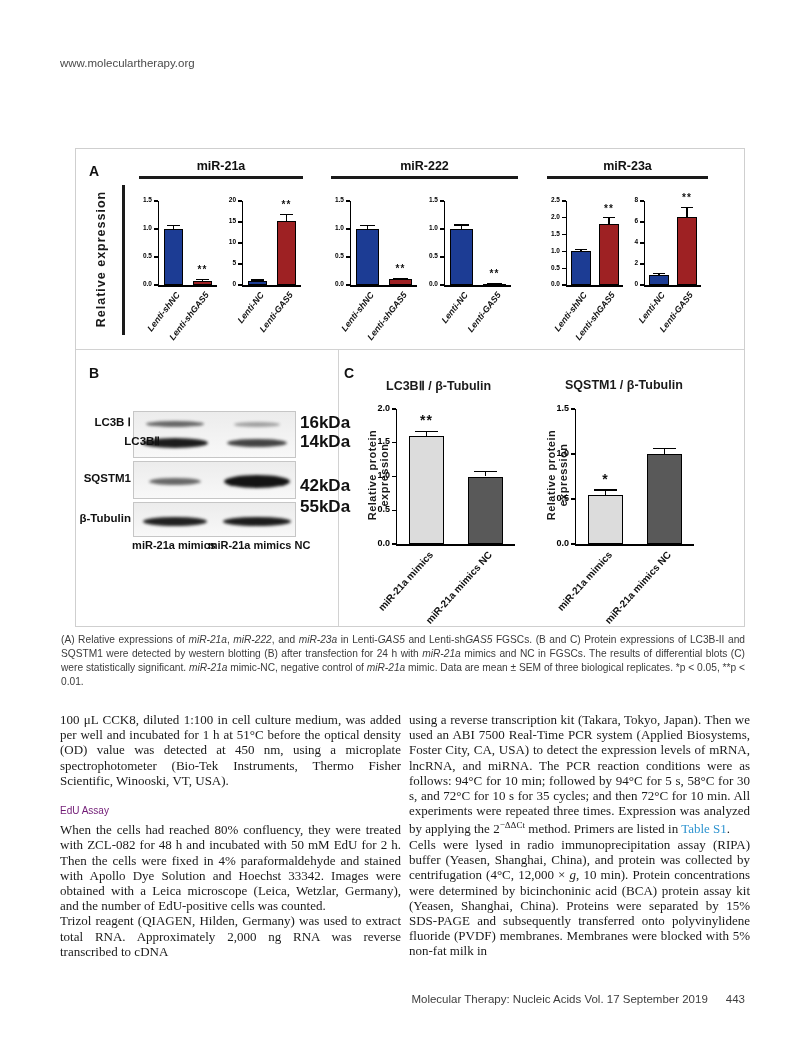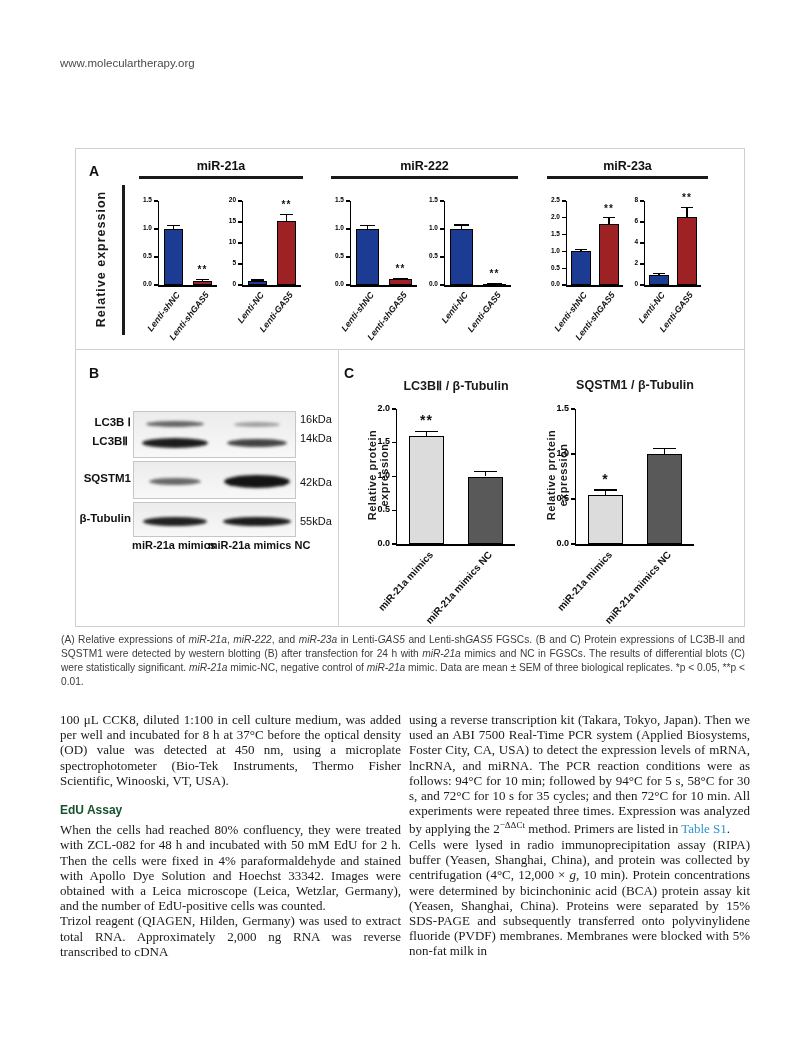--- a/index.html
+++ b/index.html
@@ -24,46 +24,46 @@
   .pa-underline{height:3px;background:#1a1a1a;margin-top:3px;}
   .mini{position:absolute;top:40px;height:160px;}
 
   
   .plot{position:absolute;border-left:1.5px solid #000;border-bottom:2px solid #000;}
   .star{position:absolute;text-align:center;font-weight:bold;letter-spacing:1px;color:#111;}
   .xl{position:absolute;transform-origin:100% 0;text-align:right;white-space:nowrap;font-weight:bold;color:#111;}
 
   
   .cchart{position:absolute;top:215px;width:180px;height:260px;}
-  .c-title{position:absolute;top:14px;left:22px;width:140px;text-align:center;font-weight:bold;font-size:12.5px;white-space:nowrap;}
+  .c-title{position:absolute;top:14px;left:22px;width:140px;text-align:left;font-weight:bold;font-size:12.5px;white-space:nowrap;}
   .c-ylabel{position:absolute;left:-59px;top:104px;width:135px;height:14px;transform:rotate(-90deg);
             text-align:center;font-weight:bold;font-size:11px;letter-spacing:0.5px;}
 
   
   .blot-box{position:absolute;left:57px;width:163px;background:linear-gradient(180deg,#ececec,#f8f8f8);
             border:1px solid #c6c6c6;box-sizing:border-box;}
   .band{position:absolute;background:#141414;border-radius:50%;filter:blur(1.5px);}
   .wb-label{position:absolute;font-weight:bold;font-size:11.5px;white-space:nowrap;color:#111;}
-  .kda{position:absolute;left:224px;font-weight:normal;font-size:11px;color:#111;}
+  .kda{position:absolute;left:224px;font-weight:bold;font-size:17px;color:#111;}
   .lane-label{position:absolute;top:390px;font-weight:bold;font-size:11px;text-align:center;color:#111;}
 
   
   .caption{position:absolute;left:61px;top:633px;width:684px;}
   .cap-title{font-size:10.8px;font-weight:bold;color:#00735a;margin-bottom:4px;}
   .cap-body{font-size:10.2px;color:#3c3c3c;line-height:1.38;text-align:justify;}
   .seg-i{font-style:italic;}
   .seg-sup{vertical-align:super;font-size:0.7em;}
   .seg-link{color:#2e93cf;}
 
   
   .col{position:absolute;top:712px;width:341px;font-family:"Liberation Serif",serif;
        font-size:13px;line-height:15.2px;text-align:justify;color:#1a1a1a;}
   .col p{margin:0;}
-  .sec-h{font-family:"Liberation Sans",sans-serif;font-size:12px;font-weight:bold;
-         margin:15px 0 4px 0;color:#14532d;}
+  .sec-h{font-family:"Liberation Sans",sans-serif;font-size:10px;font-weight:normal;
+         margin:15px 0 4px 0;color:#701a75;}
 </style>
 </head>
 <body>
 
 <div class="page">
 
   <div class="hdr">www.moleculartherapy.org</div>
 
   <div class="figure" id="figbox">
     <div class="divider-h"></div>
@@ -283,36 +283,39 @@
       <div class="blot-box" style="top: 312px; height: 38px;">
         <div class="band" style="left: 15px; top: 15.5px; width: 52px; height: 7px; opacity: 0.625;"></div>
         <div class="band" style="left: 90px; top: 12.5px; width: 66px; height: 13px; opacity: 1;"></div>
       </div>
       <div class="blot-box" style="top: 353px; height: 35px;">
         <div class="band" style="left: 9px; top: 13.5px; width: 64px; height: 9px; opacity: 0.94;"></div>
         <div class="band" style="left: 89px; top: 13.5px; width: 68px; height: 9px; opacity: 0.9625;"></div>
       </div>
       <div class="wb-label" style="right: 613px; top: 266px;">LC3B Ⅰ</div>
       <div class="kda" style="top: 264px;">16kDa</div>
-      <div class="wb-label" style="right: 616px; top: 285px;">LC3BⅡ</div>
+      <div class="wb-label" style="right: 584px; top: 285px;">LC3BⅡ</div>
       <div class="kda" style="top: 283px;">14kDa</div>
       <div class="wb-label" style="right: 613px; top: 323px;">SQSTM1</div>
       <div class="kda" style="top: 327px;">42kDa</div>
       <div class="wb-label" style="right: 613px; top: 363px;">β-Tubulin</div>
-      <div class="kda" style="top: 366px;">55kDa</div>
+      <div class="kda" style="top: 348px;">55kDa</div>
     </div>
 
   <div class="caption">
     <div class="cap-body">(A) Relative expressions of <span class="seg-i">miR-21a</span>, <span class="seg-i">miR-222</span>, and <span class="seg-i">miR-23a</span> in Lenti-<span class="seg-i">GAS5</span> and Lenti-sh<span class="seg-i">GAS5</span> FGSCs. (B and C) Protein expressions of LC3B-II and SQSTM1 were detected by western blotting (B) after transfection for 24 h with <span class="seg-i">miR-21a</span> mimics and NC in FGSCs. The results of differential blots (C) were statistically significant. <span class="seg-i">miR-21a</span> mimic-NC, negative control of <span class="seg-i">miR-21a</span> mimic. Data are mean ± SEM of three biological replicates. *p &lt; 0.05, **p &lt; 0.01.</div>
   </div>
 
   <div class="col" id="col-left" style="left:60px">
-      <p>100 μL CCK8, diluted 1:100 in cell culture medium, was added per well and incubated for 8 h at 37°C before the optical density (OD) value was detected at 450 nm, using a microplate spectrophotometer (Bio-Tek Instruments, Thermo Fisher Scientific, Winooski, VT, USA).</p>
+      <p>100 μL CCK8, diluted 1:100 in cell culture medium, was added per well and incubated for 1 h at 51°C before the optical density (OD) value was detected at 450 nm, using a microplate spectrophotometer (Bio-Tek Instruments, Thermo Fisher Scientific, Winooski, VT, USA).</p>
       <h3 class="sec-h">EdU Assay</h3>
       <p>When the cells had reached 80% confluency, they were treated with ZCL-082 for 48 h and incubated with 50 mM EdU for 2 h. Then the cells were fixed in 4% paraformaldehyde and stained with Apollo Dye Solution and Hoechst 33342. Images were obtained with a Leica microscope (Leica, Wetzlar, Germany), and the number of EdU-positive cells was counted.</p>
       <p>Trizol reagent (QIAGEN, Hilden, Germany) was used to extract total RNA. Approximately 2,000 ng RNA was reverse transcribed to cDNA</p>
     </div>
   <div class="col" id="col-right" style="left:409px">
       <p>using a reverse transcription kit (Takara, Tokyo, Japan). Then we used an ABI 7500 Real-Time PCR system (Applied Biosystems, Foster City, CA, USA) to detect the expression levels of mRNA, lncRNA, and miRNA. The PCR reaction conditions were as follows: 94°C for 10 min; followed by 94°C for 5 s, 58°C for 30 s, and 72°C for 10 s for 35 cycles; and then 72°C for 10 min. All experiments were repeated three times. Expression was analyzed by applying the 2<span class="seg-sup">−ΔΔCt</span> method. Primers are listed in <span class="seg-link">Table S1</span>.</p>
       <p>Cells were lysed in radio immunoprecipitation assay (RIPA) buffer (Yeasen, Shanghai, China), and protein was collected by centrifugation (4°C, 12,000 × <span class="seg-i">g</span>, 10 min). Protein concentrations were determined by bicinchoninic acid (BCA) protein assay kit (Yeasen, Shanghai, China). Proteins were separated by 15% SDS-PAGE and subsequently transferred onto polyvinylidene fluoride (PVDF) membranes. Membranes were blocked with 5% non-fat milk in</p>
     </div>
 
+  <div class="ftr">
+    <span>Molecular Therapy: Nucleic Acids Vol. 17 September 2019</span><span class="pg">443</span>
+  </div>
 </div>
 
 </body></html>

